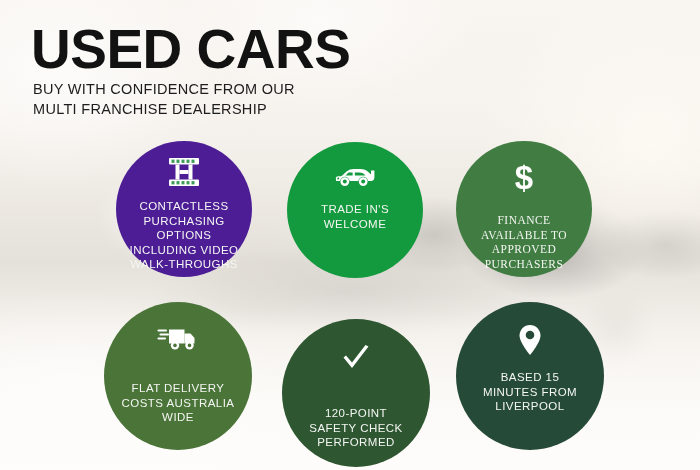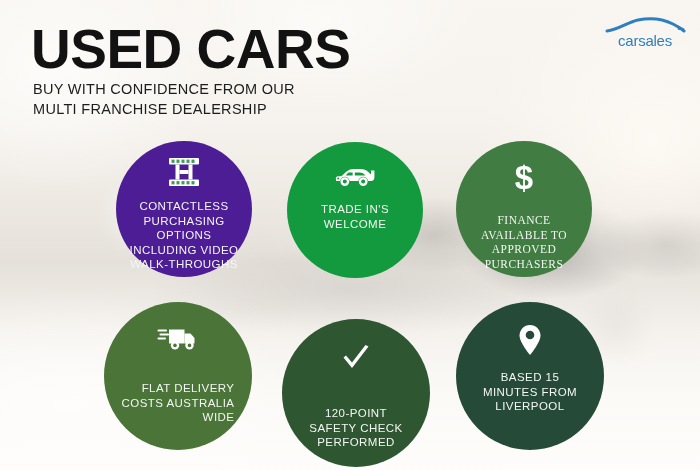--- a/index.html
+++ b/index.html
@@ -129,44 +129,37 @@
   #b2 { left: 287px; top: 142px; width: 136px; height: 136px; padding-top: 22px; }
   #b3 { left: 456px; top: 141px; width: 136px; height: 136px; padding-top: 19px; }
   
   #b4 { left: 104px; top: 302px; width: 148px; height: 148px; padding-top: 23px; }
   #b5 { left: 282px; top: 319px; width: 148px; height: 148px; padding-top: 25px; }
   #b6 { left: 456px; top: 302px; width: 148px; height: 148px; padding-top: 22px; }
 
   #b1 .label { margin-top: 12px; }
   #b2 .label { margin-top: 14px; }
   #b3 .label { margin-top: 19px; font-family: Liberation Serif, serif; }
-  #b4 .label { margin-top: 30px; text-align: right; }
+  #b4 .label { margin-top: 30px; }
   #b5 .label { margin-top: 32px; }
   #b6 .label { margin-top: 14px; }
 </style>
 </head>
 <body>
 
 <div class="stage">
 
   <div class="bg"></div>
   <div class="bg-blur-extra"></div>
   <div class="bg-wash"></div>
 
   <div class="headline">USED CARS</div>
   <div class="subhead">BUY WITH CONFIDENCE FROM OUR
 MULTI FRANCHISE DEALERSHIP</div>
 
-  <div class="logo">
-    <svg viewBox="0 0 172 68" width="86" height="34">
-      <path d="M10 30 C34 27 52 12 72 8 C96 3 122 6 142 16 C150 20 158 25 164 30" fill="none" stroke="#2E7FBF" stroke-width="6" stroke-linecap="round"></path>
-      <path d="M150 18 L166 26 L152 28 Z" fill="#2E7FBF"></path>
-      <text x="86" y="60" text-anchor="middle" font-family="Liberation Sans, sans-serif" font-size="30" fill="#2E7FBF" letter-spacing="-0.5">carsales</text>
-    </svg>
-  </div>
 
   <div class="bubble" id="b1" style="background: #4c1d95;">
     <span class="icon">
       <svg width="34" height="30" viewBox="0 0 34 30">
         <rect x="2" y="1" width="30" height="6.5" rx="1" fill="#fff"></rect>
         <g fill="#3E9B5B">
           <rect x="4.5" y="2.6" width="3" height="3.3"></rect>
           <rect x="9.5" y="2.6" width="3" height="3.3"></rect>
           <rect x="14.5" y="2.6" width="3" height="3.3"></rect>
           <rect x="19.5" y="2.6" width="3" height="3.3"></rect>

